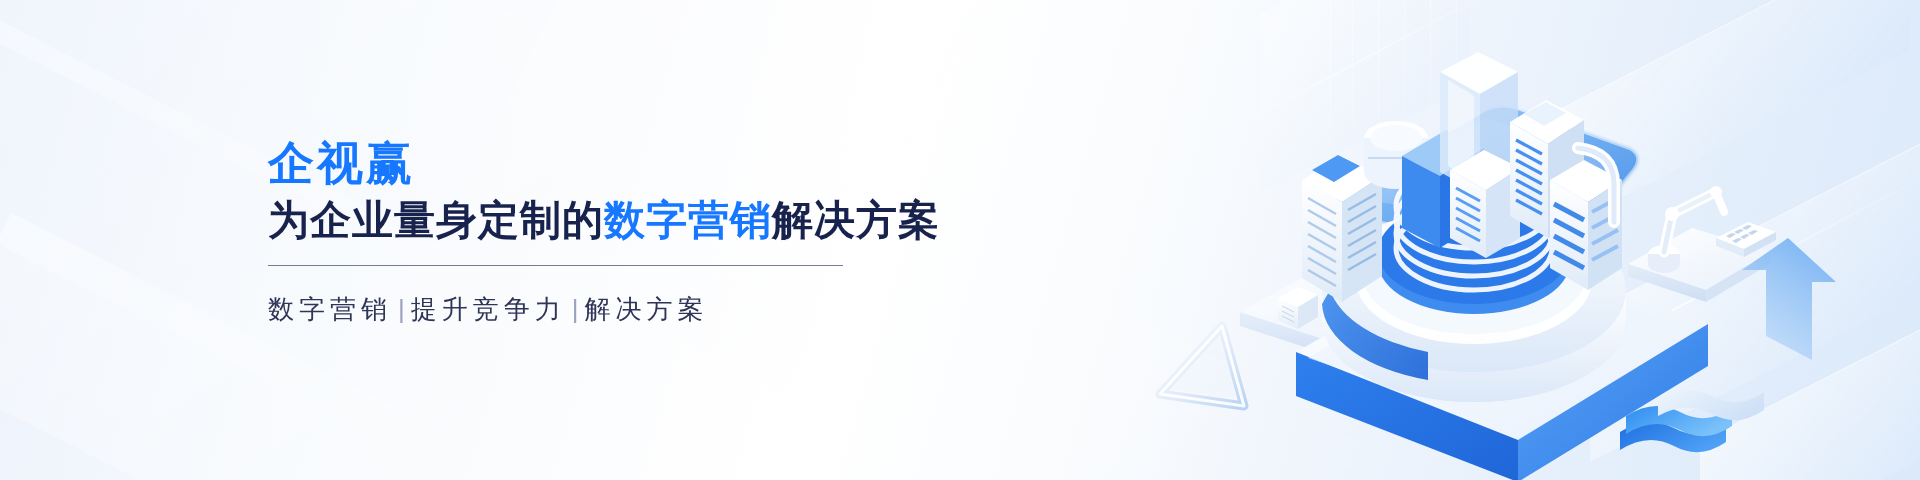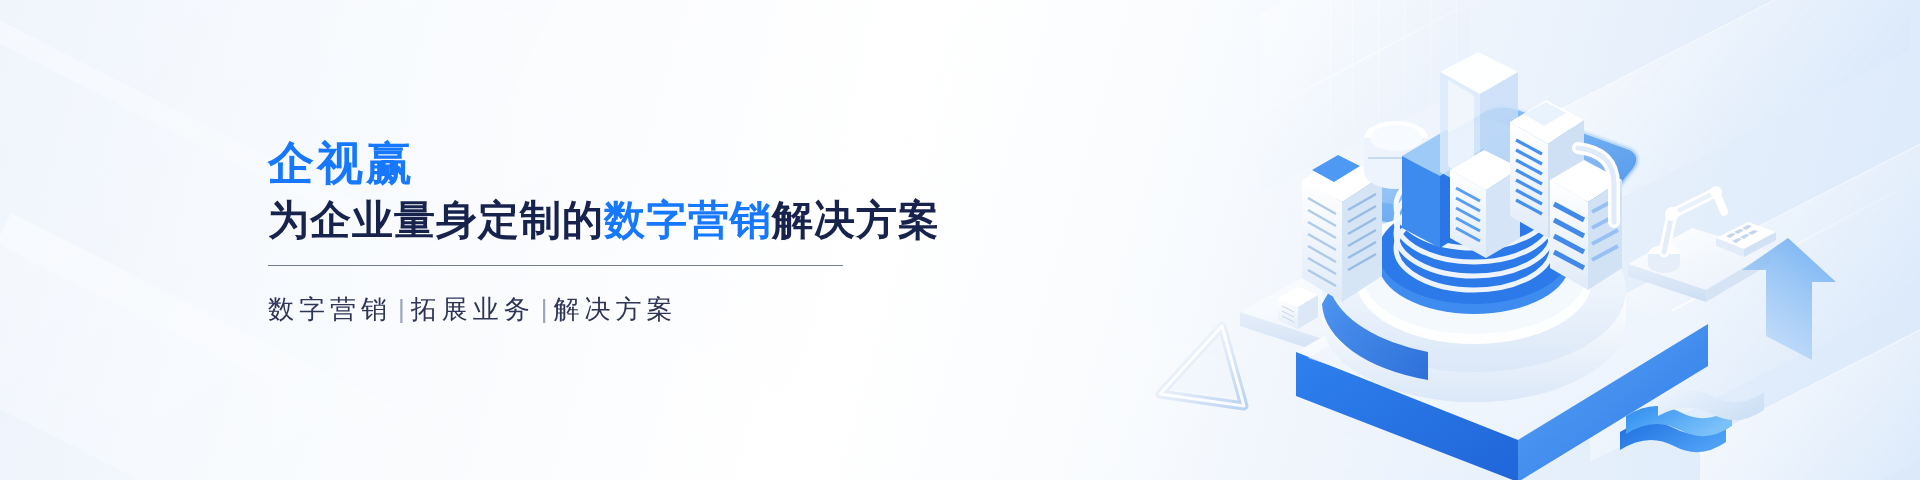--- a/index.html
+++ b/index.html
@@ -165,21 +165,21 @@
   </div>
 
   <div class="copy">
 
     <h1 class="brand">企视赢</h1>
 
     <h2 class="headline"><span>为企业量身定制的</span><span class="hl">数字营销</span><span>解决方案</span></h2>
 
     <div class="rule"></div>
 
-    <div class="tagline"><span>数字营销</span><span class="sep">|</span><span>拓展业务</span><span class="sep">|</span><span>解决方案</span></div>
+    <div class="tagline"><span>数字营销</span><span class="sep">|</span><span>提升竞争力</span><span class="sep">|</span><span>解决方案</span></div>
   </div>
 
   <div class="art">
 
     <svg class="tri-wire" width="120" height="120" viewBox="0 0 120 120">
       <defs>
         <linearGradient id="gTri" x1="0" y1="0" x2="1" y2="1">
           <stop offset="0%" stop-color="#ffffff"></stop>
           <stop offset="55%" stop-color="#dfeaf9"></stop>
           <stop offset="100%" stop-color="#b9d3f2"></stop>

